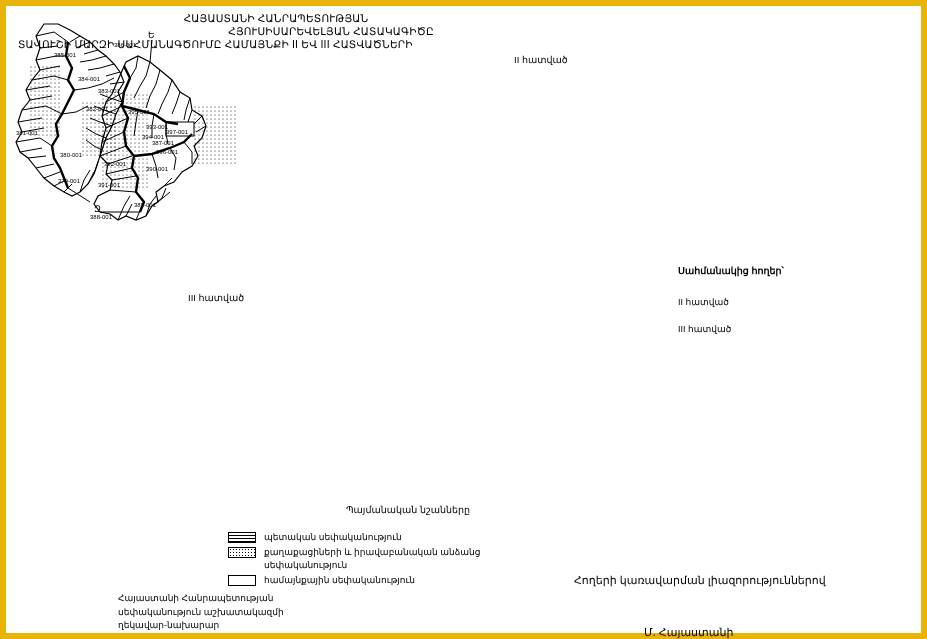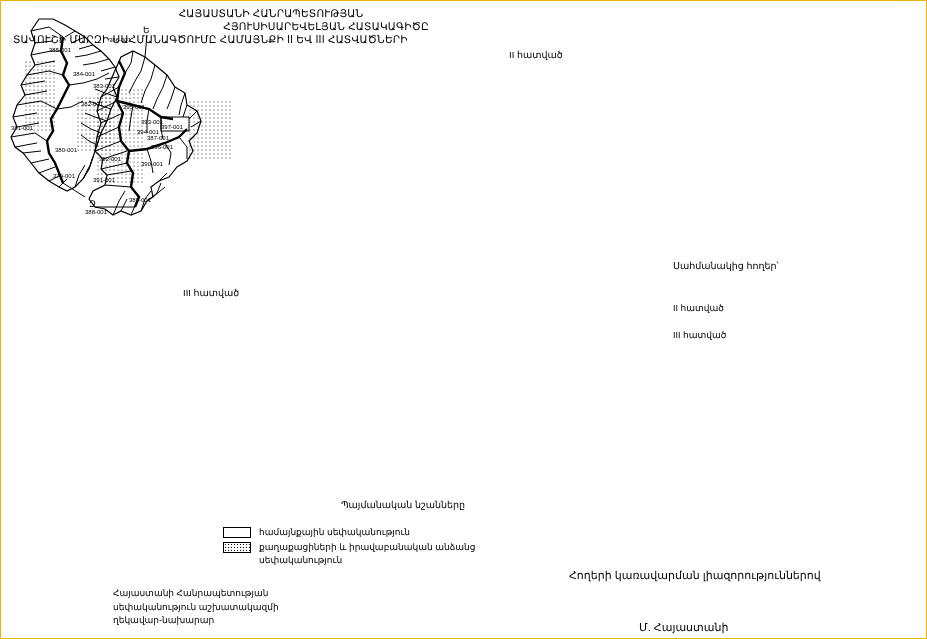--- a/index.html
+++ b/index.html
@@ -11,21 +11,21 @@
     width: 927px;
     height: 639px;
     position: relative;
     overflow: hidden;
     font-family: "Liberation Sans", sans-serif;
     color: #000000;
   }
   .page {
     position: absolute;
     inset: 0;
-    border: 1px solid #eab308;
+    border: 6px solid #eab308;
     box-sizing: border-box;
   }
 
   
   .title-block {
     position: absolute;
     left: 10px;
     top: 6px;
     width: 520px;
     text-align: center;
@@ -53,22 +53,23 @@
   
   .legend-right {
     position: absolute;
     left: 672px;
     top: 258px;
     width: 250px;
     font-size: 9px;
     line-height: 1.45;
   }
   .legend-right .lg-head {
-    margin-bottom: 29px;
+    margin-bottom: 18px;
     font-size: 9.5px;
+    font-weight: bold;
   }
   .legend-right .lg-item {
     margin-bottom: 14px;
   }
   .legend-right .lg-name {
     margin-bottom: 6px;
   }
   .legend-right .lg-desc {
     line-height: 1.5;
   }
@@ -312,29 +313,33 @@
     </div>
 
     <div class="lg-item">
       <div class="lg-name">III հատված</div>
     </div>
   </div>
 
   <div class="legend-patterns">
     <div class="lp-title">Պայմանական նշանները</div>
 
+    <div class="lp-row">
+      <span class="lp-swatch sw-state"></span>
+      <span class="lp-text">պետական սեփականություն</span>
+    </div>
+
+    <div class="lp-row">
+      <span class="lp-swatch sw-city"></span>
+      <span class="lp-text">քաղաքացիների և իրավաբանական անձանց սեփականություն</span>
+    </div>
 
     <div class="lp-row">
       <span class="lp-swatch sw-community"></span>
       <span class="lp-text">համայնքային սեփականություն</span>
-    </div>
-
-    <div class="lp-row">
-      <span class="lp-swatch sw-city"></span>
-      <span class="lp-text">քաղաքացիների և իրավաբանական անձանց սեփականություն</span>
     </div>
   </div>
 
   <div class="credit-left">
     <div>Հայաստանի Հանրապետության</div>
     <div>սեփականություն աշխատակազմի</div>
     <div>ղեկավար-նախարար</div>
   </div>
 
   <div class="credit-right">

